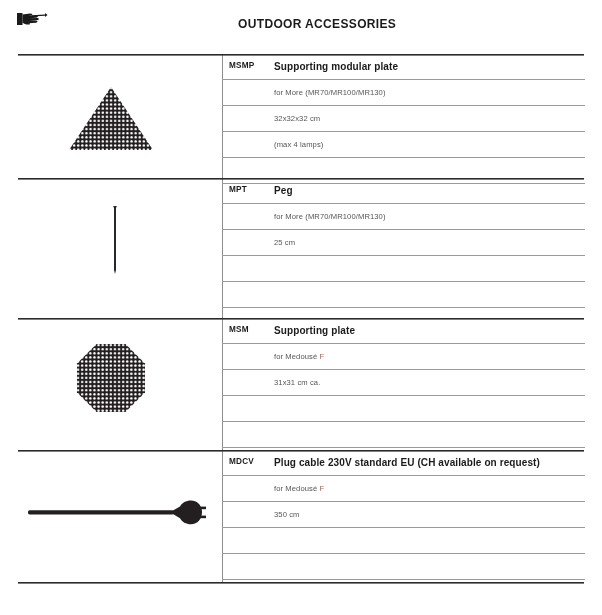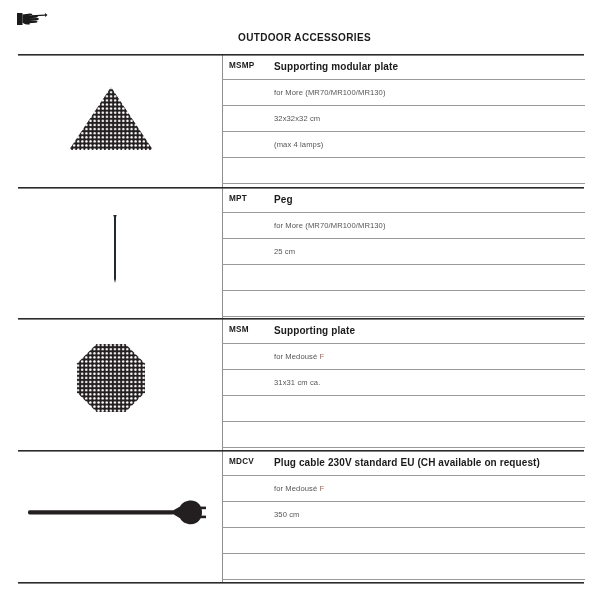--- a/index.html
+++ b/index.html
@@ -27,22 +27,22 @@
   .hand-icon {
     position: absolute;
     left: 16px;
     top: 9px;
     width: 32px;
     height: 20px;
   }
   .page-title {
     position: absolute;
     left: 238px;
-    top: 32px;
-    font-size: 10px;
+    top: 17px;
+    font-size: 12px;
     font-weight: bold;
     letter-spacing: 0.35px;
     color: #1b1b1b;
     white-space: nowrap;
   }
 
   
   .spec-table {
     position: absolute;
     left: 0;
@@ -231,21 +231,21 @@
         <span class="row-detail">(max 4 lamps)</span>
         <span class="row-rule"></span>
       </div>
       <div class="spec-row" style="top:104px;">
         <span class="row-detail"></span>
         <span class="row-rule"></span>
       </div>
     </div>
   </div>
 
-  <div class="section" style="top:137px; height:160px;">
+  <div class="section" style="top:128px; height:160px;">
     <div class="section-rule"></div>
 
     <div class="image-cell">
       <span class="figure" style="top:28px; left:112px; transform:none;">
         <svg class="peg-shape" width="6" height="68" viewBox="0 0 6 68" aria-hidden="true">
           <rect x="2" y="0" width="2" height="64" fill="#1f2a30"></rect>
           <polygon points="2,64 4,64 3,68" fill="#1f2a30"></polygon>
           <rect x="1.4" y="0" width="3.2" height="1.4" fill="#1f2a30"></rect>
         </svg>
       </span>

